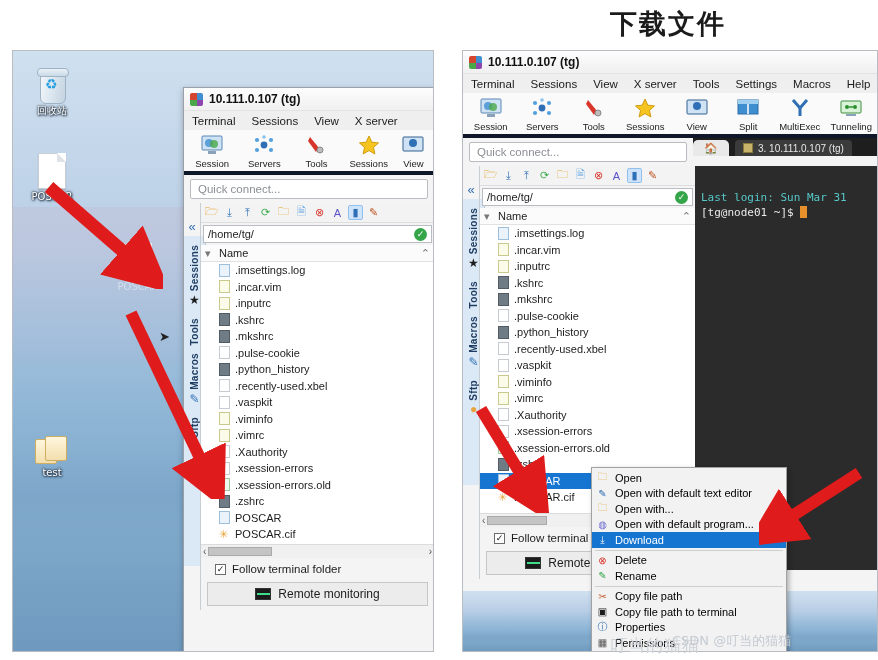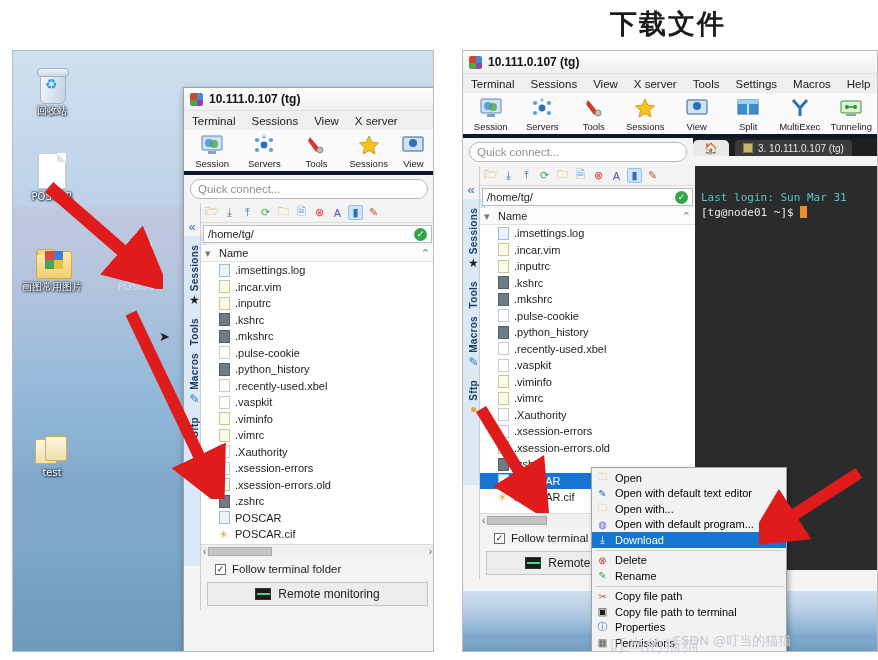--- a/index.html
+++ b/index.html
@@ -104,21 +104,21 @@
   .menubar span { cursor:default; }
 
   .toolbar { display:flex; align-items:flex-end; gap:0px; padding:3px 2px 2px 2px;
              background:#fafafa; border-bottom:4px solid #0f172a; }
   .tb-item { width:56px; text-align:center; font-size:10px; color:#222; }
   .tb-item .ig { height:24px; display:flex; align-items:center; justify-content:center; }
   .tb-item .lb { margin-top:1px; font-size:9.5px; }
 
   .qconn { margin:4px 6px; height:20px; border:1px solid #b9bdc2; background:#fff;
            display:flex; align-items:center; padding:0 7px; color:#8b8f95; font-size:11.5px;
-           border-radius:10px; }
+           border-radius:2px; }
 
   
   .browser { display:flex; }
   .chev { width:16px; padding-top:16px; text-align:center; color:#2f6fb5; font-size:13px; }
   .vtabs { width:22px; background:#dbe8f6; border-right:1px solid #b9c9db;
            display:flex; flex-direction:column; align-items:center; padding-top:4px; }
   .vtab { writing-mode: vertical-rl; transform: rotate(180deg);
           font-size:10px; color:#1f3d63; font-weight:600; margin:5px 0 2px 0; letter-spacing:.3px;}
   .vtab-ic { font-size:12px; margin-bottom:6px; }
 
@@ -213,32 +213,20 @@
       <div class="lbl">回收站</div>
     </div>
 
     <div class="dicon" style="left:2px; top:92px;">
       <div class="glyph">
           <div class="ic-file"></div>
         </div>
       <div class="lbl">POSCAR</div>
     </div>
 
-    <div class="dicon" style="left:2px; top:182px;">
-      <div class="glyph">
-        <div class="ic-pic">
-          <div class="ic-folder" style="position:absolute;left:0;top:2px;"></div>
-          <div class="swatch" style="left:9px;top:4px;background:#d94b3e;"></div>
-          <div class="swatch" style="left:18px;top:4px;background:#3f7fd0;"></div>
-          <div class="swatch" style="left:9px;top:13px;background:#3fa757;"></div>
-          <div class="swatch" style="left:18px;top:13px;background:#e8c23c;"></div>
-        </div>
-      </div>
-      <div class="lbl">画图常用图片</div>
-    </div>
 
 
     <div class="dicon" style="left:2px; top:368px;">
       <div class="glyph">
         <div class="ic-twofold">
           <div class="f" style="left:0;top:4px;"></div>
           <div class="f" style="left:10px;top:1px;"></div>
         </div>
       </div>
       <div class="lbl">test</div>

